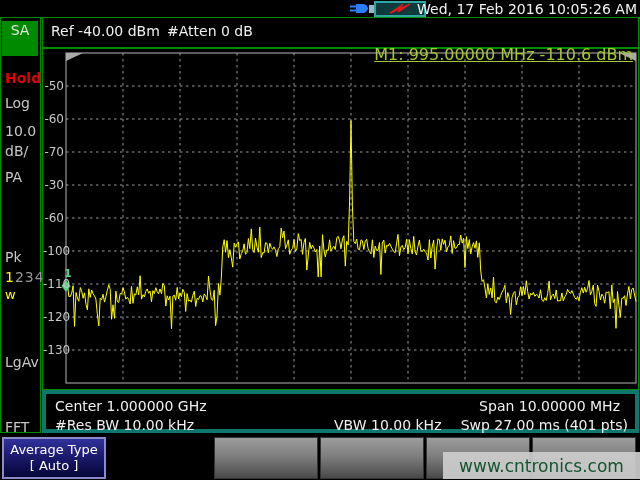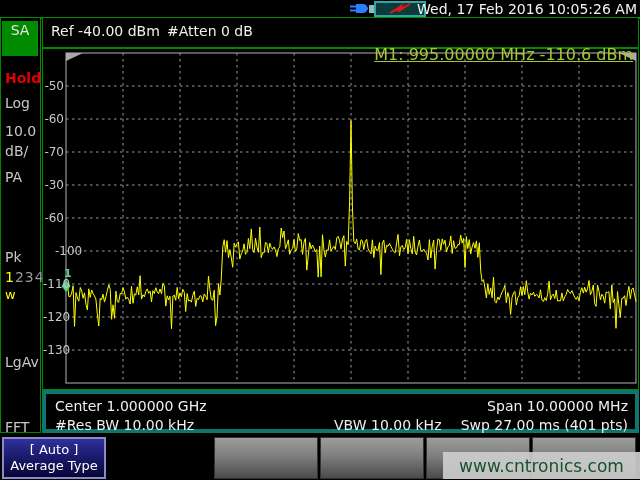--- a/index.html
+++ b/index.html
@@ -61,21 +61,21 @@
   .graticulebox svg{position:absolute;left:0;top:0;}
   .ylabel{
     position:absolute;width:21px;text-align:right;font-size:12px;color:#c8c8c8;line-height:14px;
   }
   
   .annotationbox{
     position:absolute;left:42px;top:390px;width:597px;height:43px;
     border:4px solid #0f766e;box-sizing:border-box;background:#000;font-size:14px;color:#f0f0f0;
   }
   .ann-center{position:absolute;left:9px;top:4px;white-space:nowrap;}
-  .ann-span{position:absolute;right:7px;top:4px;white-space:nowrap;}
+  .ann-span{position:absolute;right:15px;top:4px;white-space:nowrap;}
   .ann-rbw{position:absolute;left:9px;top:23px;white-space:nowrap;}
   .ann-vbw{position:absolute;left:288px;top:23px;white-space:nowrap;}
   .ann-swp{position:absolute;right:7px;top:23px;white-space:nowrap;}
   
   .softkeys{position:absolute;left:0;top:437px;width:640px;height:42px;}
   .softkey{
     position:absolute;top:0;width:104px;height:42px;box-sizing:border-box;
     font-size:13px;text-align:center;color:#fff;display:flex;flex-direction:column;justify-content:center;
     line-height:16px;
   }
@@ -164,39 +164,39 @@
           <polygon points="23,230.98 27.5,236.98 23,242.98 18.5,236.98" fill="#5ad287"></polygon>
           <text x="21" y="227.98" fill="#5ad287" font-size="11" font-family="DejaVu Sans, sans-serif" font-weight="bold">1</text>
         </g>
       </svg>
     <div id="ylabels">
         <div class="ylabel" style="left: 0px; top: 30px;">-50</div>
         <div class="ylabel" style="left: 0px; top: 63px;">-60</div>
         <div class="ylabel" style="left: 0px; top: 96px;">-70</div>
         <div class="ylabel" style="left: 0px; top: 129px;">-30</div>
         <div class="ylabel" style="left: 0px; top: 162px;">-60</div>
-        <div class="ylabel" style="left: 12px; top: 195px; text-align: center;">-100</div>
+        <div class="ylabel" style="left: 0px; top: 195px; text-align: center;">-100</div>
         <div class="ylabel" style="left: 0px; top: 228px;">-110</div>
         <div class="ylabel" style="left: 0px; top: 261px;">-120</div>
         <div class="ylabel" style="left: 0px; top: 294px;">-130</div>
       </div>
   </div>
 
   <div class="annotationbox">
     <span class="ann-center">Center 1.000000 GHz</span>
     <span class="ann-span">Span 10.00000 MHz</span>
     <span class="ann-rbw">#Res BW 10.00 kHz</span>
     <span class="ann-vbw">VBW 10.00 kHz</span>
     <span class="ann-swp">Swp 27.00 ms (401 pts)</span>
   </div>
 
   <div class="softkeys">
     <div class="softkey blue" style="left:2px">
+        <span>Average Type</span>
         <span>[ Auto ]</span>
-        <span>Average Type</span>
       </div>
     <div class="softkey gray" style="left:214px">
         <span></span>
       </div>
     <div class="softkey gray" style="left:320px">
         <span></span>
       </div>
     <div class="softkey gray" style="left:426px">
         <span></span>
       </div>

